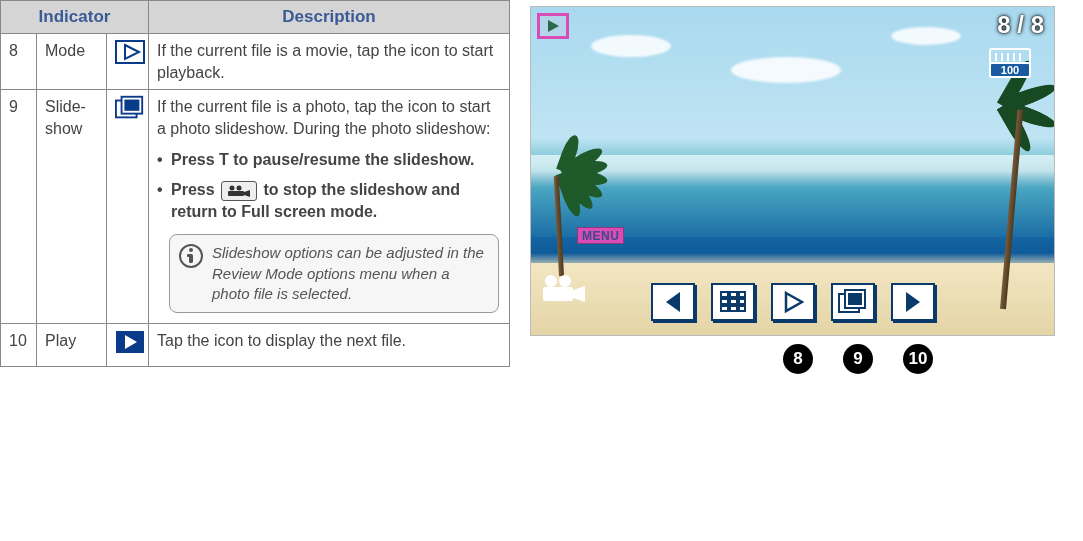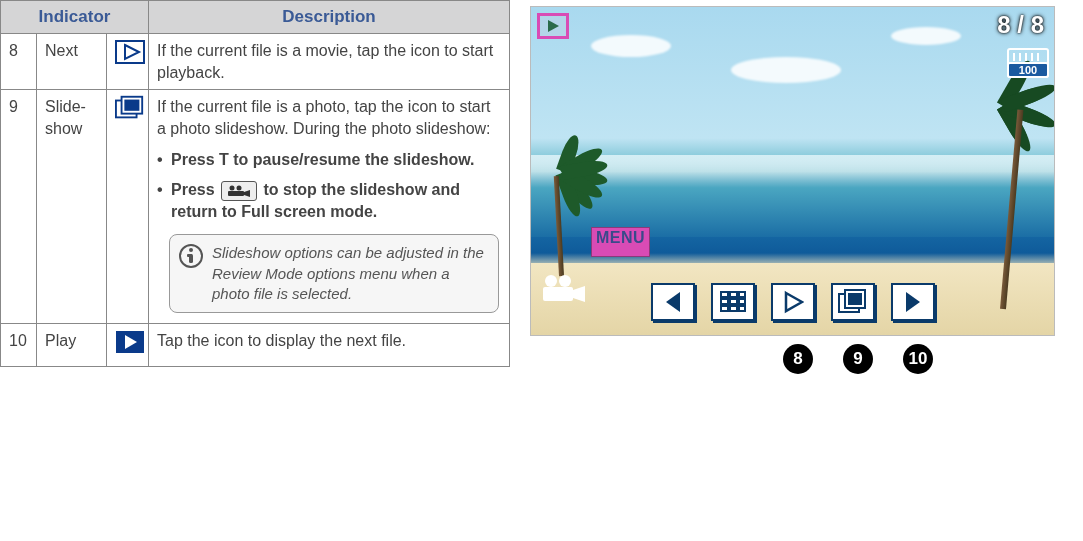--- a/index.html
+++ b/index.html
@@ -181,33 +181,33 @@
       right: 10px;
       color: #fff;
       font-size: 24px;
       font-weight: bold;
       text-shadow: 0 0 4px #000, 0 0 2px #000;
       padding-left: 8px;
     }
     .overlay-storage {
       position: absolute;
       top: 40px;
-      right: 4px;
+      right: 22px;
       width: 44px;
       height: 32px;
     }
     .overlay-menu {
       position: absolute;
       top: 220px;
-      left: 60px;
+      left: 46px;
       background: #d94bb5;
       color: #3a4a8a;
       font-weight: bold;
-      font-size: 16px;
-      padding: 1px 4px 9px 4px;
+      font-size: 12px;
+      padding: 1px 4px 0 4px;
       border: 1px solid #8a3a7a;
       letter-spacing: 0.5px;
     }
     .overlay-mode {
       position: absolute;
       left: 8px;
       bottom: 30px;
       width: 48px;
       height: 32px;
     }
@@ -266,21 +266,21 @@
     <thead>
       <tr>
         <th colspan="3">Indicator</th>
         <th>Description</th>
       </tr>
     </thead>
     <tbody>
 
       <tr>
         <td class="col-num">8</td>
-        <td class="col-name">Next</td>
+        <td class="col-name">Mode</td>
         <td class="col-icon">
           <span class="icon-box mini-icon">
             <svg width="30" height="24" viewBox="0 0 30 24">
               <rect x="1" y="1" width="28" height="22" fill="#fff" stroke="#0a3a8a" stroke-width="2"></rect>
               <polygon points="10,5 24,12 10,19" fill="none" stroke="#0a3a8a" stroke-width="2"></polygon>
             </svg>
           </span>
         </td>
         <td class="desc">
           <span>If the current file is a movie, tap the icon to start playback.</span>

